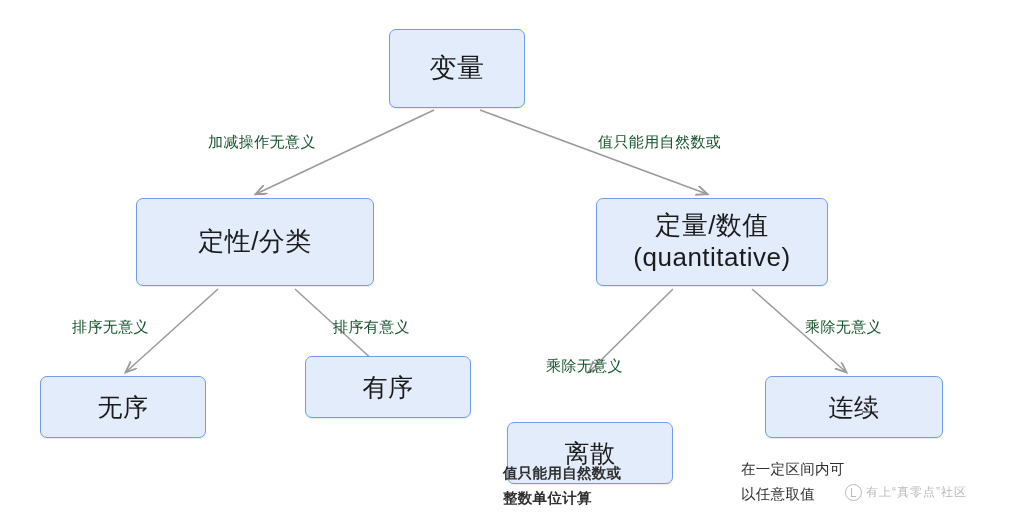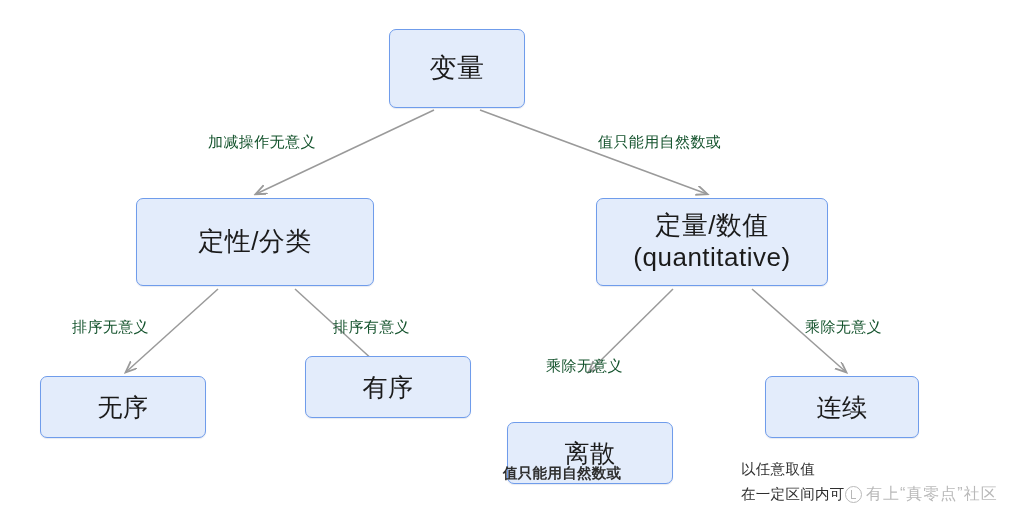--- a/index.html
+++ b/index.html
@@ -64,21 +64,21 @@
   #node-ordinal {
     left: 305px; top: 356px; width: 166px; height: 62px;
     font-size: 25px;
   }
   #node-discrete {
     left: 507px; top: 376px; width: 166px; height: 62px;
     font-size: 25px;
     margin-top: 46px;
   }
   #node-continuous {
-    left: 765px; top: 376px; width: 154px; height: 62px;
+    left: 765px; top: 376px; width: 178px; height: 62px;
     font-size: 25px;
   }
   .edge-label {
     position: absolute;
     color: #14532d;
     font-size: 15px;
     white-space: nowrap;
     letter-spacing: 0.4px;
   }
   #lbl-root-qual  { left: 208px; top: 133px; }
@@ -98,21 +98,21 @@
   #cap-discrete   { left: 503px; top: 461px; font-weight: bold; }
   #cap-continuous { left: 741px; top: 457px; }
   .watermark {
     position: absolute;
     left: 845px;
     top: 484px;
     display: flex;
     align-items: center;
     gap: 4px;
     color: #9e9e9e;
-    font-size: 16px;
+    font-size: 12px;
     opacity: 0.72;
     white-space: nowrap;
     letter-spacing: 1px;
   }
   .watermark .wm-mark {
     display: inline-block;
     width: 15px;
     height: 15px;
     border: 1.3px solid #9e9e9e;
     border-radius: 50%;
@@ -179,25 +179,26 @@
 
   <div class="edge-label" id="lbl-root-qual">加减操作无意义</div>
   <div class="edge-label" id="lbl-root-quant">值只能用自然数或</div>
   <div class="edge-label" id="lbl-qual-nom">排序无意义</div>
   <div class="edge-label" id="lbl-qual-ord">排序有意义</div>
   <div class="edge-label" id="lbl-quant-dis">乘除无意义</div>
   <div class="edge-label" id="lbl-quant-con">乘除无意义</div>
 
   <div class="caption" id="cap-discrete">
     <div>值只能用自然数或</div>
+    <div>整数单位计算</div>
   </div>
 
   <div class="caption" id="cap-continuous">
+    <div>在一定区间内可</div>
     <div>以任意取值</div>
-    <div>在一定区间内可</div>
   </div>
 
   <div class="watermark">
     <span class="wm-mark"></span>
     <span>有上“真零点”社区</span>
   </div>
 
 </div>
 
 </body></html>

